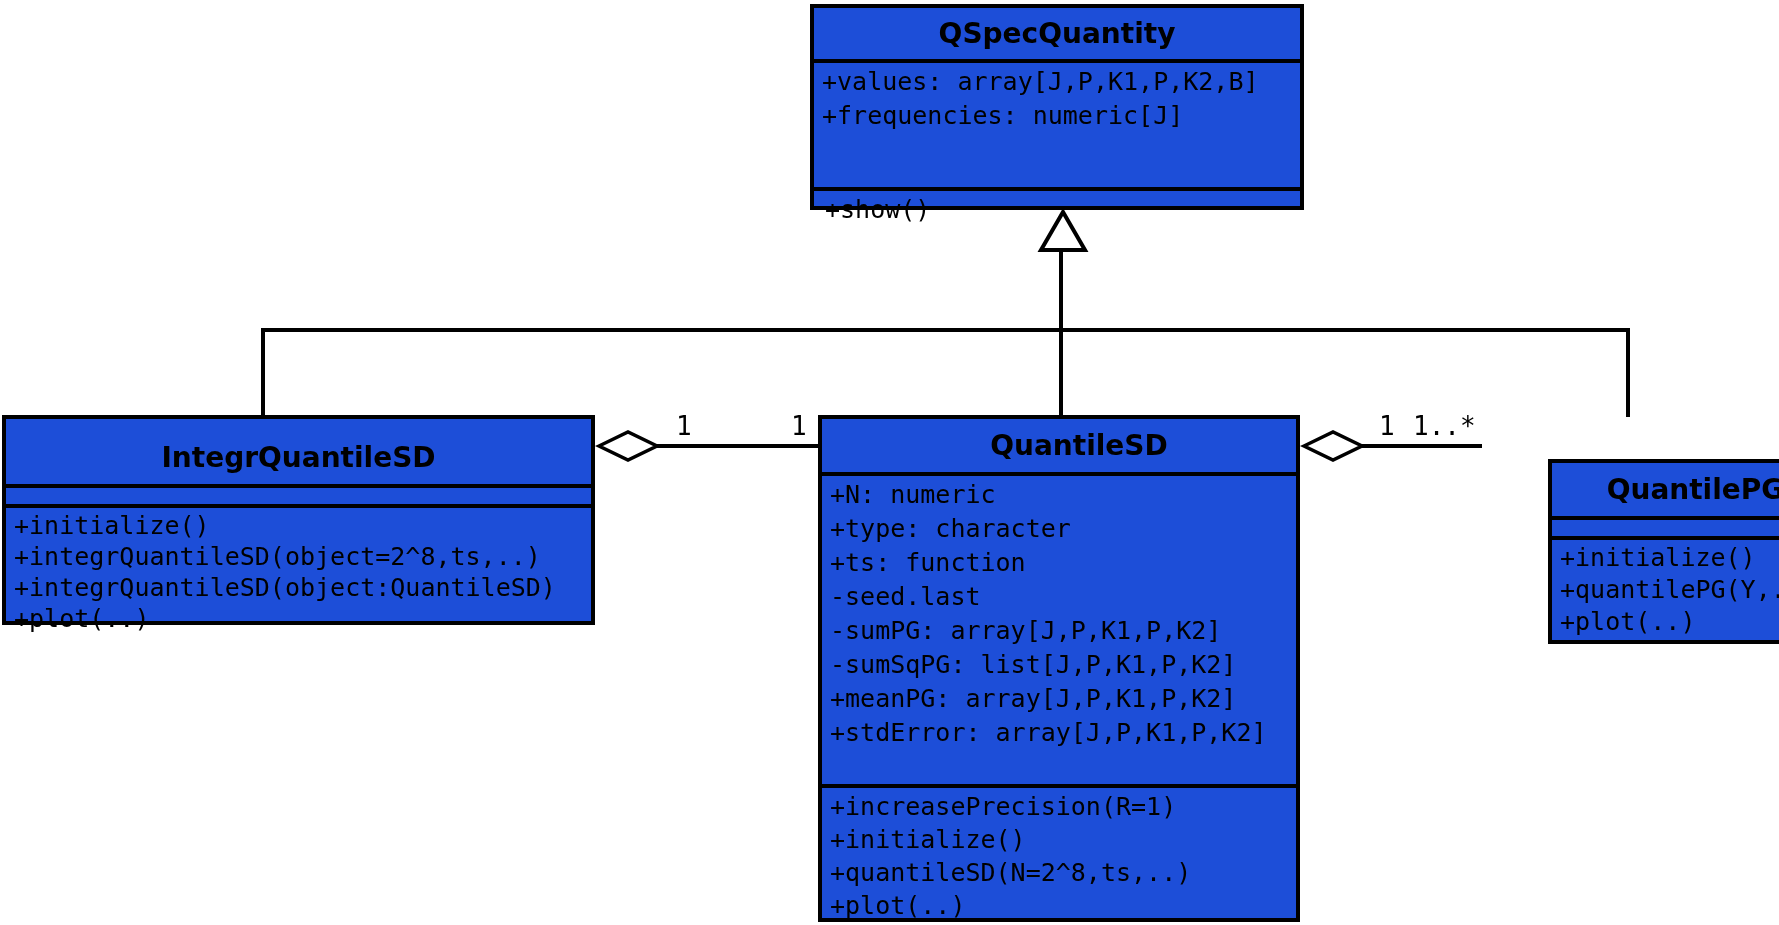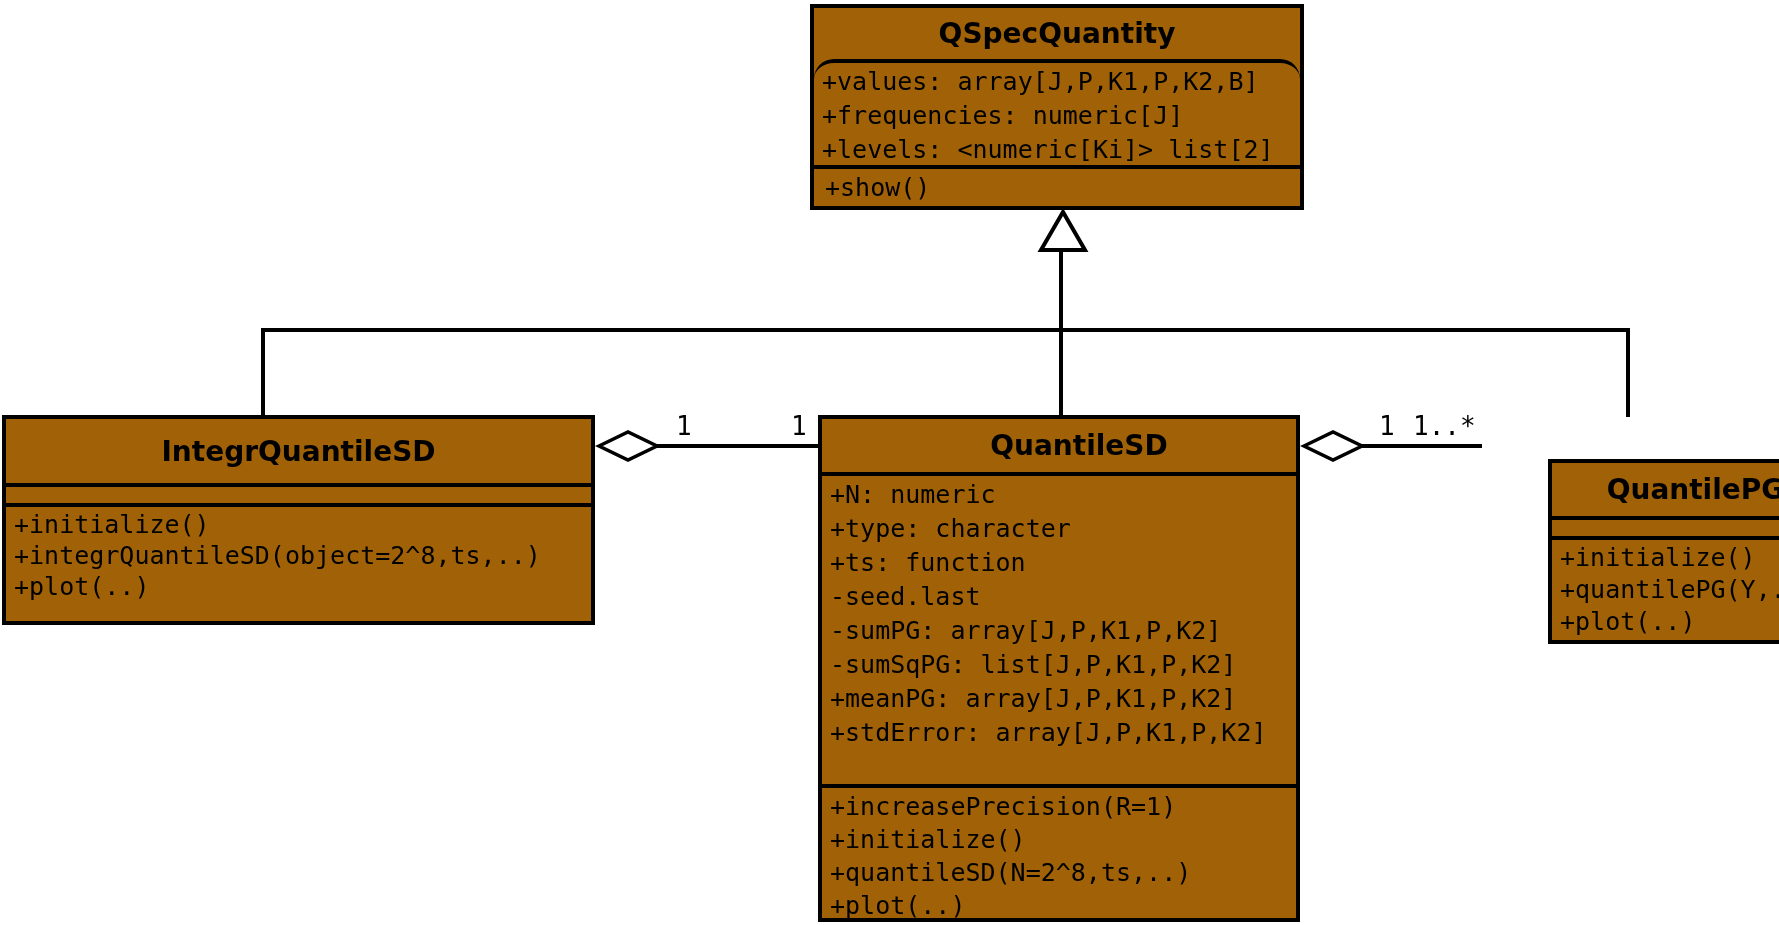--- a/index.html
+++ b/index.html
@@ -14,21 +14,21 @@
     overflow: hidden;
   }
   #connectors {
     position: absolute;
     left: 0; top: 0;
     width: 1779px; height: 925px;
   }
   .uml-class {
     position: absolute;
     border: 4px solid #000;
-    background: #a16207;
+    background: #1d4ed8;
     display: flex;
     flex-direction: column;
   }
   .uml-title {
     font-family: "DejaVu Sans", sans-serif;
     font-weight: bold;
     font-size: 28px;
     display: flex;
     align-items: center;
     justify-content: center;
@@ -50,24 +50,24 @@
   .lh31 .line { line-height: 31px; }
   .mult {
     position: absolute;
     font-size: 26px;
     line-height: 30px;
     white-space: pre;
   }
   
   #cls-qspec   { left: 810px;  top: 4px;   width: 494px; height: 206px; }
   #cls-qspec   .uml-title { height: 51px; }
-  #cls-qspec   .attrs   { height: 106px; border-radius: 20px; }
+  #cls-qspec   .attrs   { height: 128px; }
   #cls-qspec   .methods { height: 37px; padding-left: 11px; }
   #cls-integr  { left: 2px;    top: 415px; width: 593px; height: 210px; }
-  #cls-integr  .uml-title { height: 64px; }
+  #cls-integr  .uml-title { height: 53px; margin-top: 12px; }
   #cls-integr  .attrs   { height: 20px; }
   #cls-integr  .methods { height: 129px; }
   #cls-qsd     { left: 818px;  top: 415px; width: 482px; height: 507px; }
   #cls-qsd     .uml-title { height: 53px; margin-left: 40px; }
   #cls-qsd     .attrs   { height: 312px; }
   #cls-qsd     .methods { height: 152px; }
   #cls-qpg     { left: 1548px; top: 415px; width: 295px; height: 185px; margin-top: 44px; }
   #cls-qpg     .uml-title { height: 53px; }
   #cls-qpg     .attrs   { height: 20px; }
   #cls-qpg     .methods { height: 104px; }
@@ -90,33 +90,33 @@
 
     <path d="M1360 446 L1482 446" fill="none" stroke="#000" stroke-width="4"></path>
     <polygon points="1304,446 1333,432 1362,446 1333,460" fill="#ffffff" stroke="#000" stroke-width="3.5"></polygon>
   </svg>
 
   <div id="cls-qspec" class="uml-class lh34">
     <div class="uml-title">QSpecQuantity</div>
     <div class="sec attrs">
       <div class="line">+values: array[J,P,K1,P,K2,B]</div>
       <div class="line">+frequencies: numeric[J]</div>
-      <div class="line">+levels: &lt;numeric[Ki]&gt; list[2]</div>
     </div>
     <div class="sec methods">
       <div class="line">+show()</div>
     </div>
   </div>
 
   <div id="cls-integr" class="uml-class lh31">
     <div class="uml-title">IntegrQuantileSD</div>
     <div class="sec attrs"></div>
     <div class="sec methods">
       <div class="line">+initialize()</div>
       <div class="line">+integrQuantileSD(object=2^8,ts,..)</div>
+      <div class="line">+integrQuantileSD(object:QuantileSD)</div>
       <div class="line">+plot(..)</div>
     </div>
   </div>
 
   <div id="cls-qsd" class="uml-class lh34">
     <div class="uml-title">QuantileSD</div>
     <div class="sec attrs">
       <div class="line">+N: numeric</div>
       <div class="line">+type: character</div>
       <div class="line">+ts: function</div>

